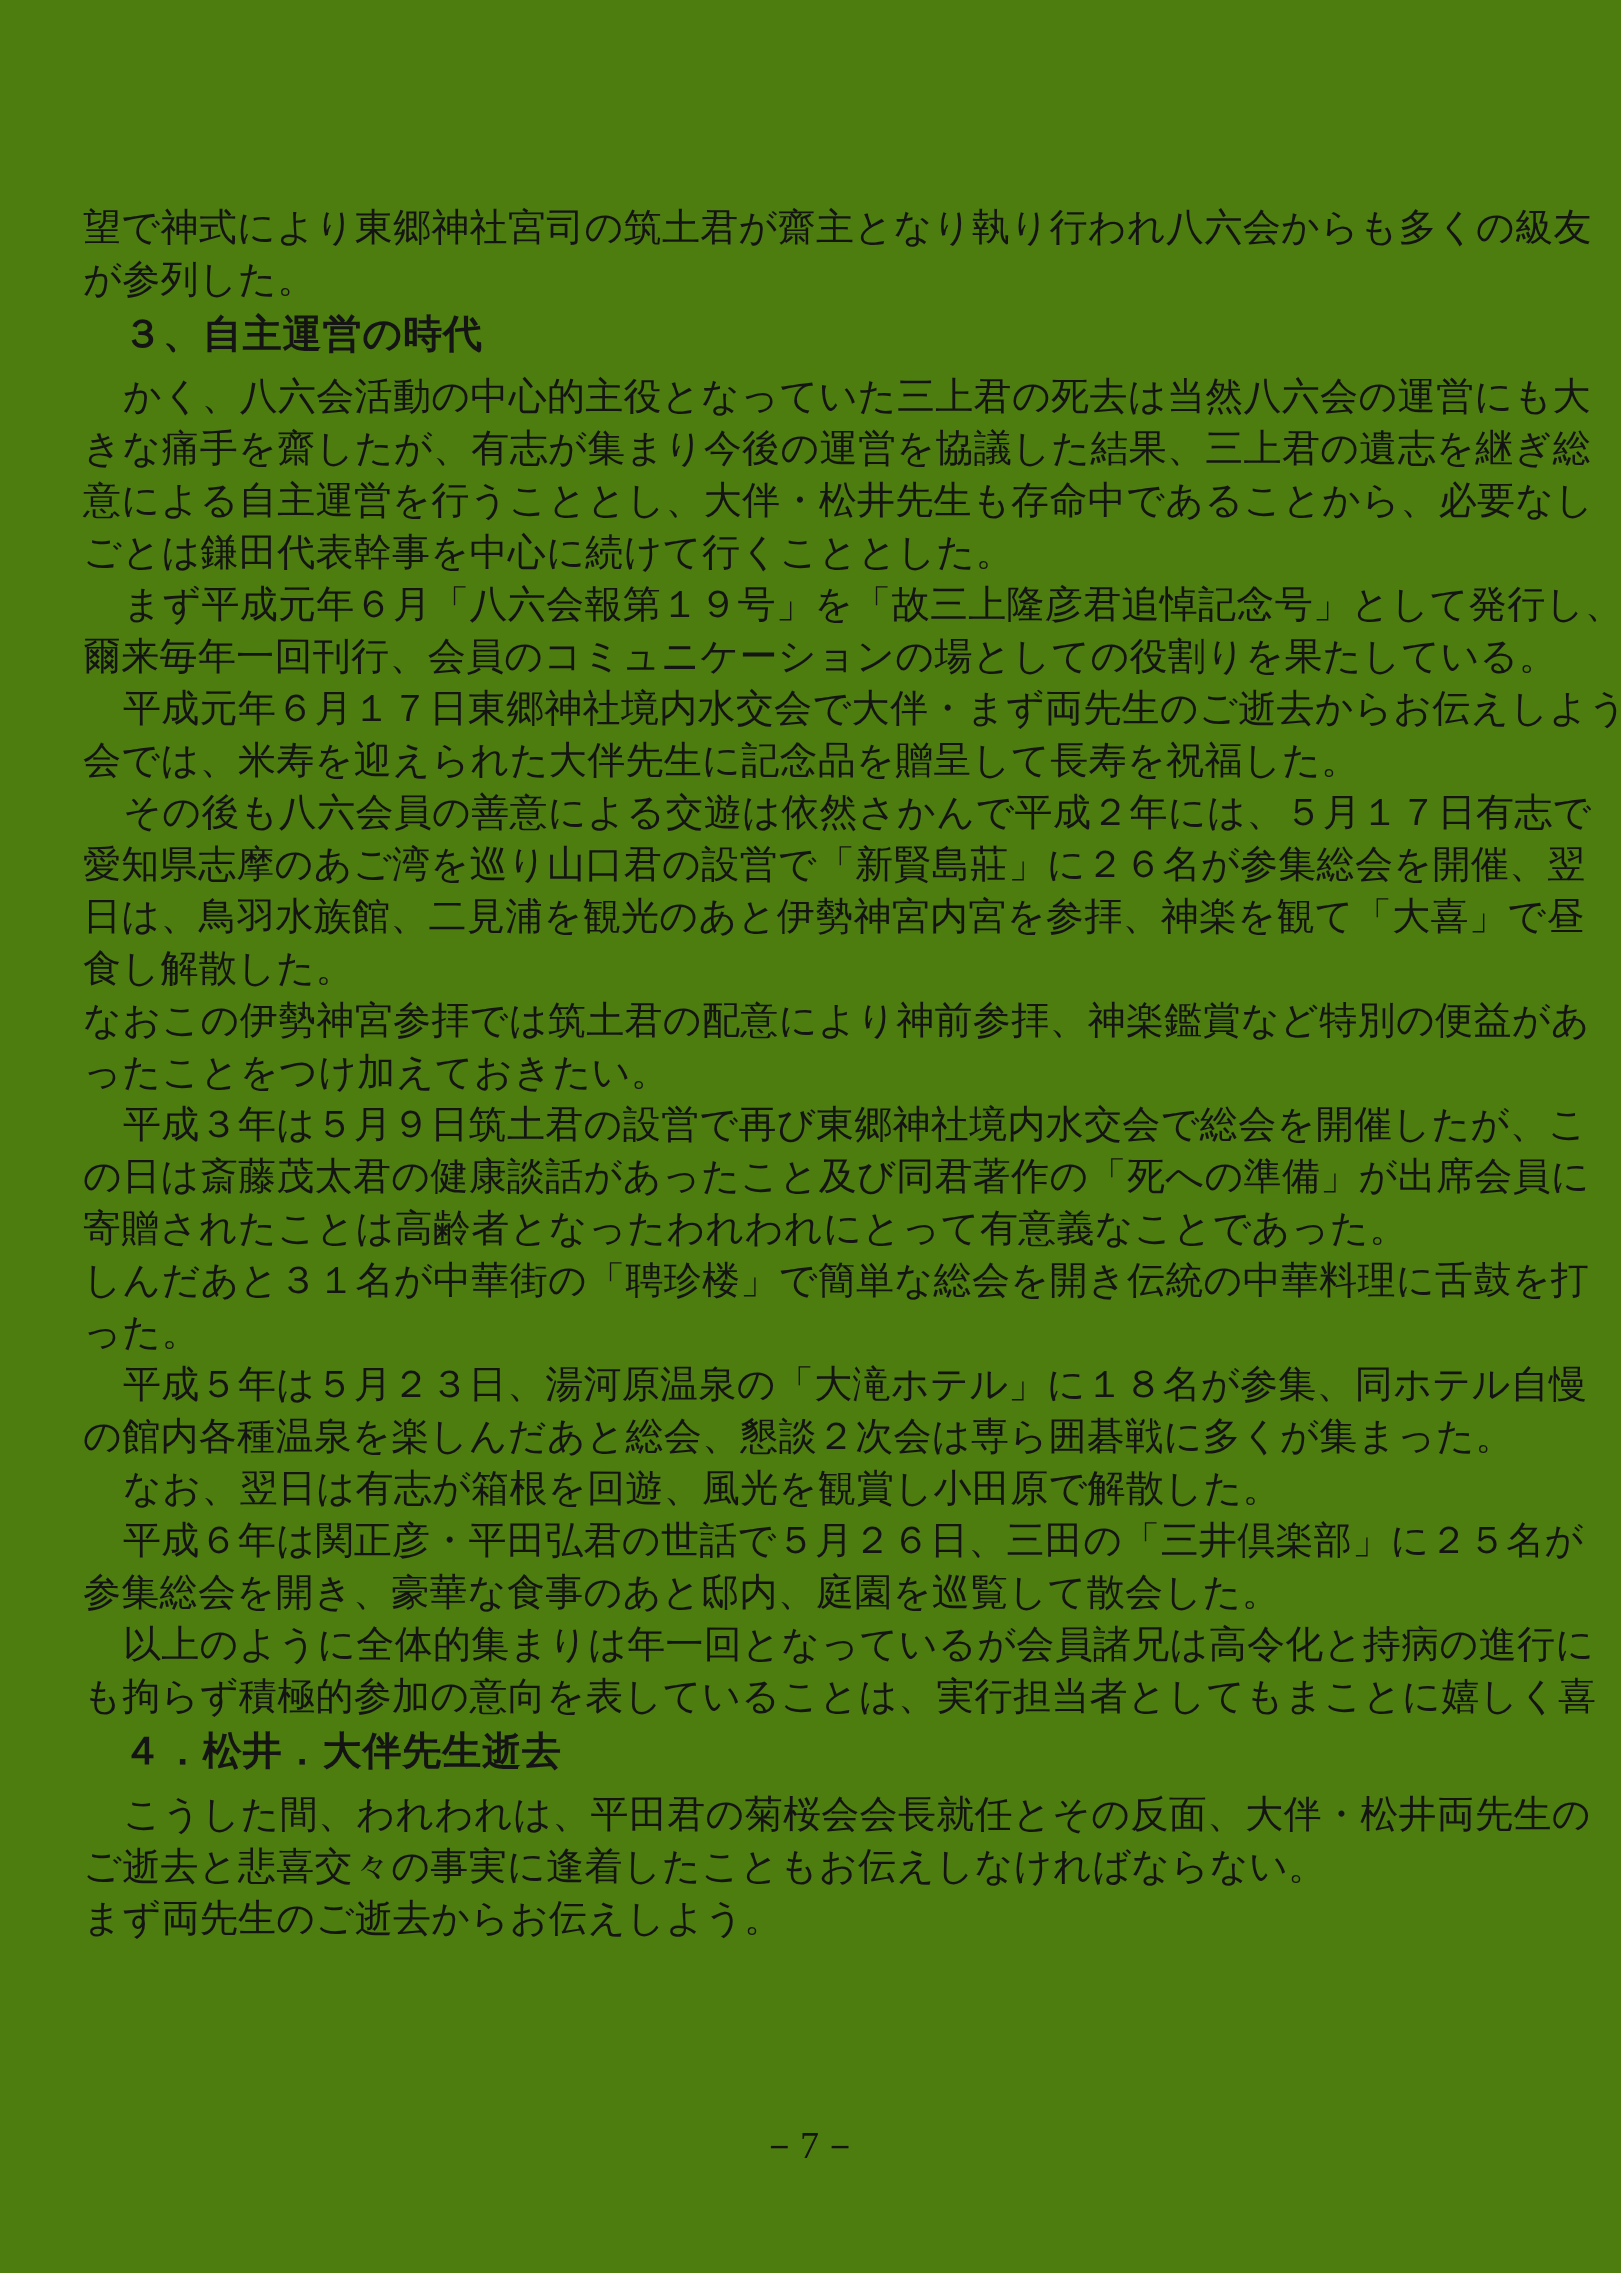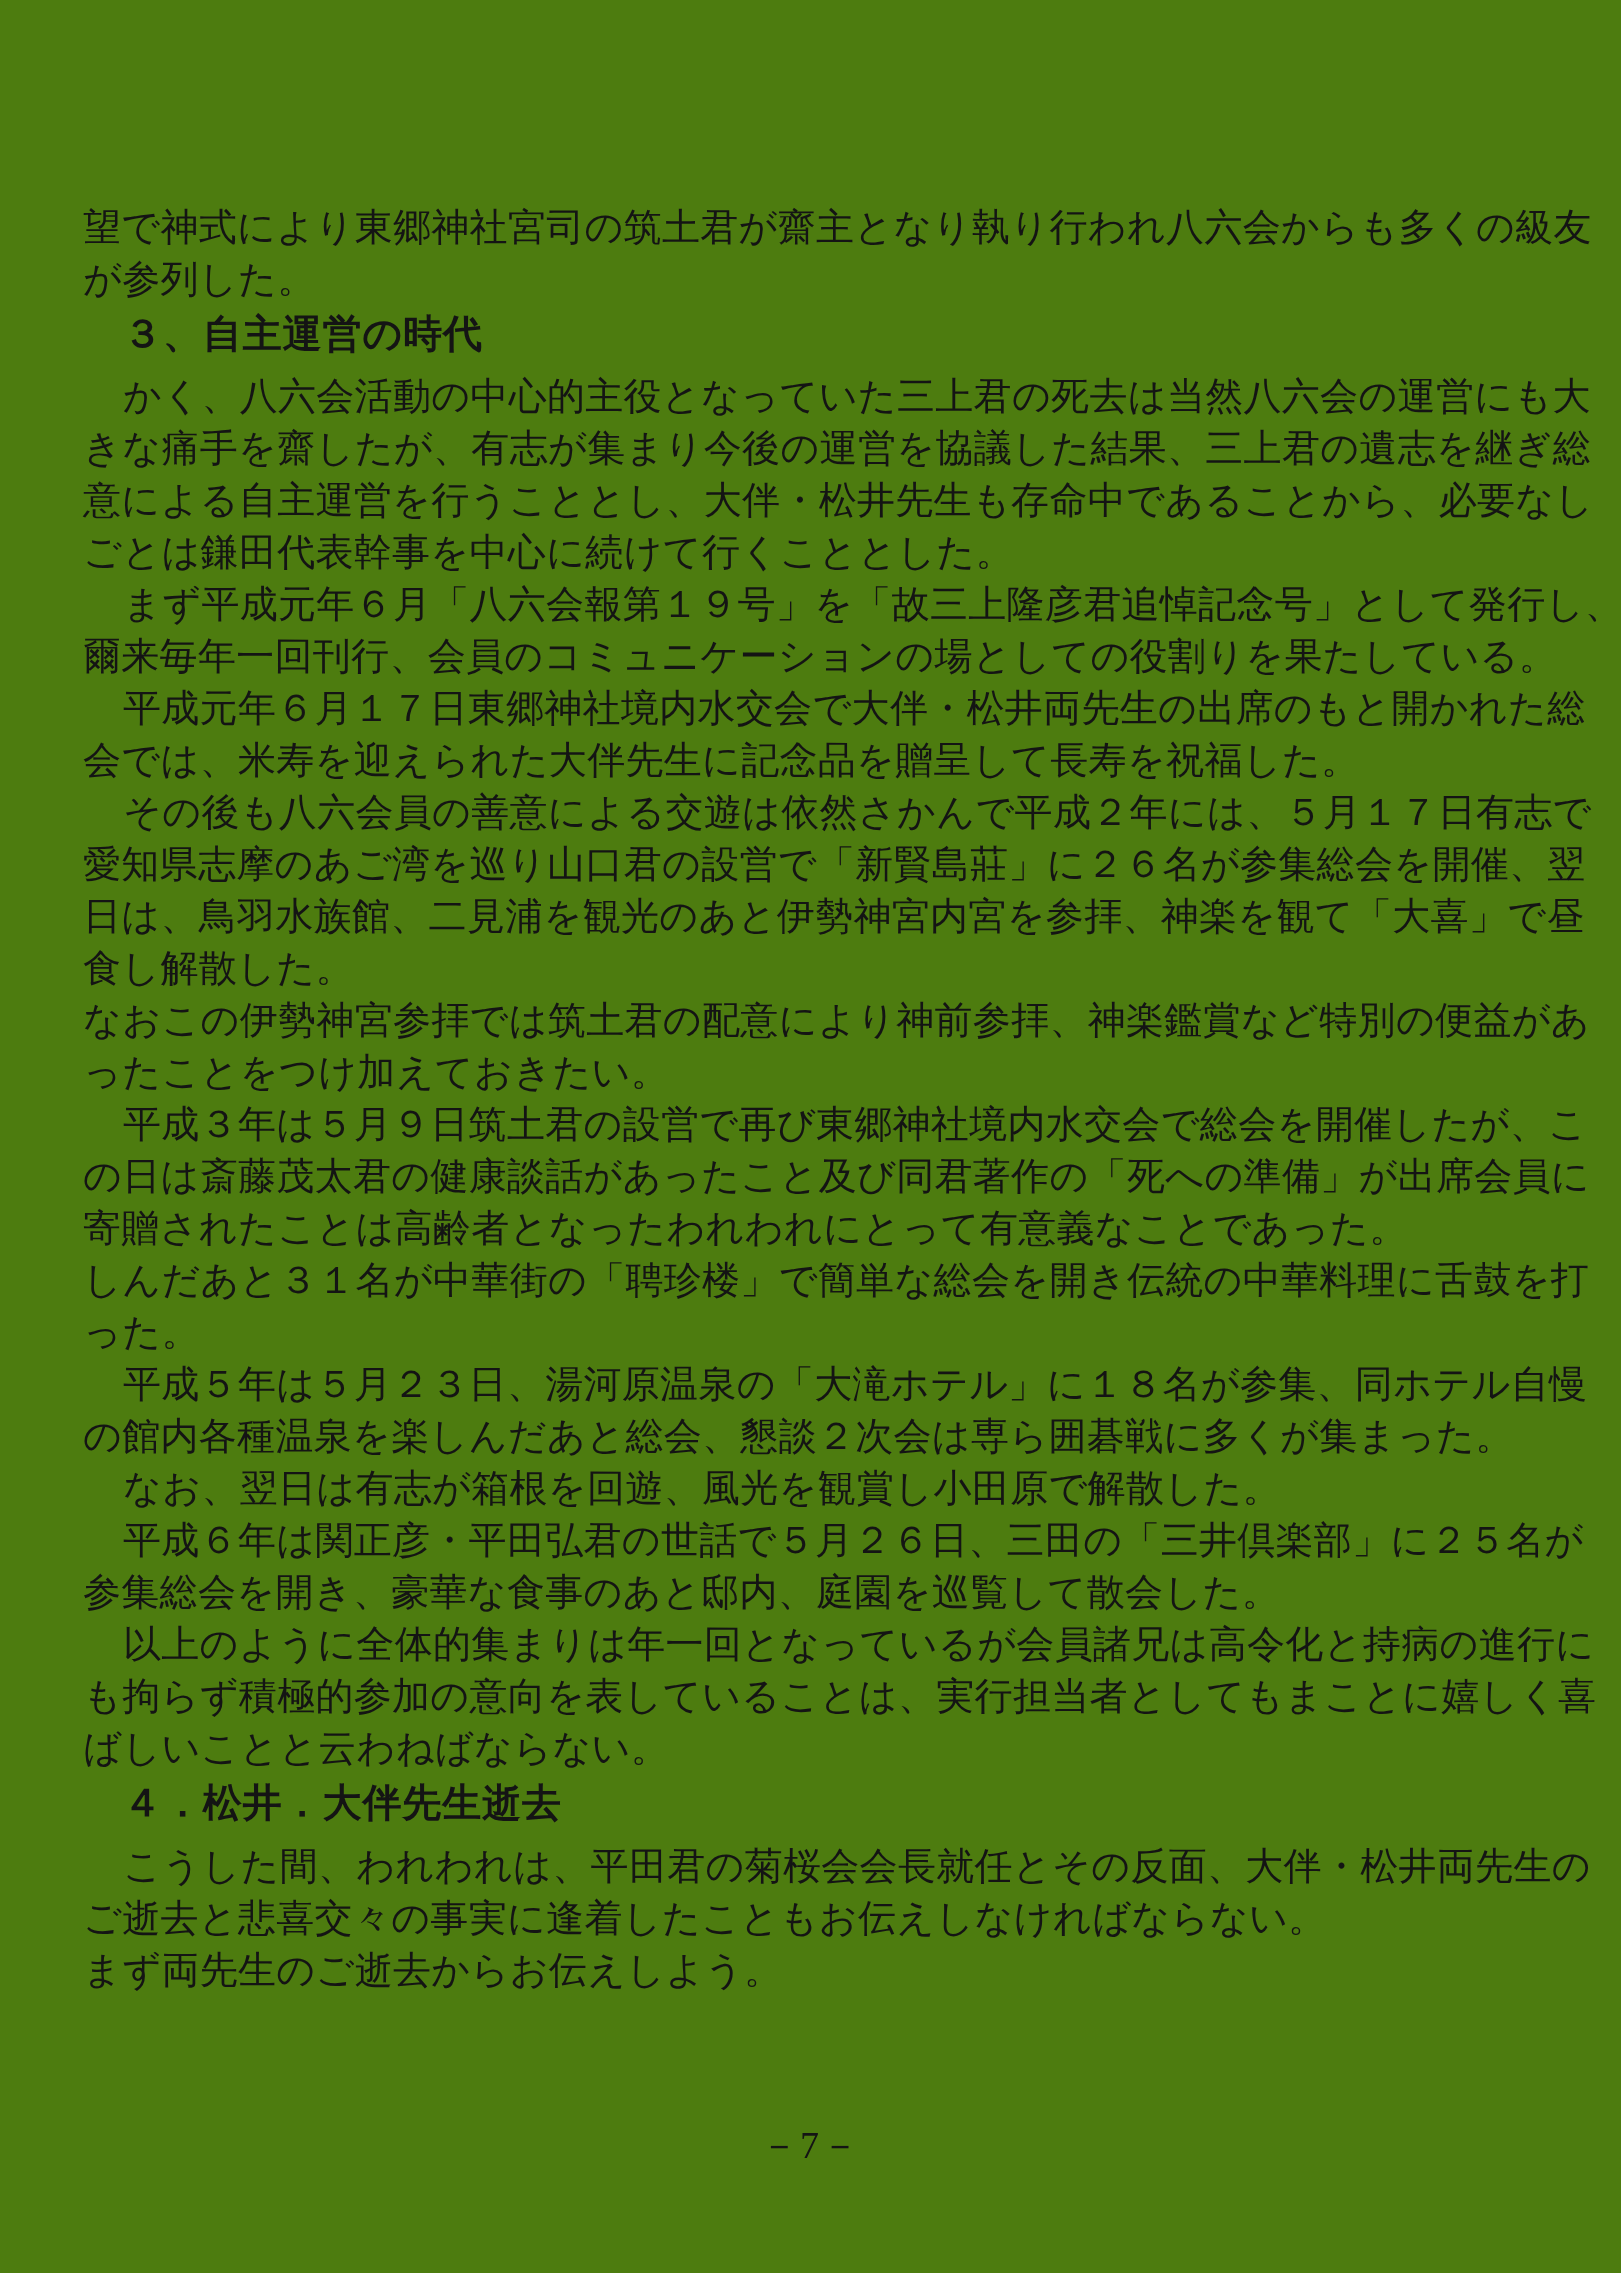--- a/index.html
+++ b/index.html
@@ -60,41 +60,40 @@
   <div class="text-area" id="text-area">
       <div class="line">望で神式により東郷神社宮司の筑土君が齋主となり執り行われ八六会からも多くの級友</div>
       <div class="line">が参列した。</div>
       <div class="line heading indent">３、自主運営の時代</div>
       <div class="line indent">かく、八六会活動の中心的主役となっていた三上君の死去は当然八六会の運営にも大</div>
       <div class="line">きな痛手を齋したが、有志が集まり今後の運営を協議した結果、三上君の遺志を継ぎ総</div>
       <div class="line">意による自主運営を行うこととし、大伴・松井先生も存命中であることから、必要なし</div>
       <div class="line">ごとは鎌田代表幹事を中心に続けて行くこととした。</div>
       <div class="line indent">まず平成元年６月「八六会報第１９号」を「故三上隆彦君追悼記念号」として発行し、</div>
       <div class="line">爾来毎年一回刊行、会員のコミュニケーションの場としての役割りを果たしている。</div>
-      <div class="line indent">平成元年６月１７日東郷神社境内水交会で大伴・松井両先生の出席のもと開かれた総</div>
+      <div class="line indent">平成元年６月１７日東郷神社境内水交会で大伴・まず両先生のご逝去からお伝えしよう</div>
       <div class="line">会では、米寿を迎えられた大伴先生に記念品を贈呈して長寿を祝福した。</div>
       <div class="line indent">その後も八六会員の善意による交遊は依然さかんで平成２年には、５月１７日有志で</div>
       <div class="line">愛知県志摩のあご湾を巡り山口君の設営で「新賢島莊」に２６名が参集総会を開催、翌</div>
       <div class="line">日は、鳥羽水族館、二見浦を観光のあと伊勢神宮内宮を参拝、神楽を観て「大喜」で昼</div>
       <div class="line">食し解散した。</div>
       <div class="line">なおこの伊勢神宮参拝では筑土君の配意により神前参拝、神楽鑑賞など特別の便益があ</div>
       <div class="line">ったことをつけ加えておきたい。</div>
       <div class="line indent">平成３年は５月９日筑土君の設営で再び東郷神社境内水交会で総会を開催したが、こ</div>
       <div class="line">の日は斎藤茂太君の健康談話があったこと及び同君著作の「死への準備」が出席会員に</div>
       <div class="line">寄贈されたことは高齢者となったわれわれにとって有意義なことであった。</div>
       <div class="line">しんだあと３１名が中華街の「聘珍楼」で簡単な総会を開き伝統の中華料理に舌鼓を打</div>
       <div class="line">った。</div>
       <div class="line indent">平成５年は５月２３日、湯河原温泉の「大滝ホテル」に１８名が参集、同ホテル自慢</div>
       <div class="line">の館内各種温泉を楽しんだあと総会、懇談２次会は専ら囲碁戦に多くが集まった。</div>
       <div class="line indent">なお、翌日は有志が箱根を回遊、風光を観賞し小田原で解散した。</div>
       <div class="line indent">平成６年は関正彦・平田弘君の世話で５月２６日、三田の「三井倶楽部」に２５名が</div>
       <div class="line">参集総会を開き、豪華な食事のあと邸内、庭園を巡覧して散会した。</div>
       <div class="line indent">以上のように全体的集まりは年一回となっているが会員諸兄は高令化と持病の進行に</div>
       <div class="line">も拘らず積極的参加の意向を表していることは、実行担当者としてもまことに嬉しく喜</div>
-      <div class="line">ばしいことと云わねばならない。</div>
       <div class="line heading indent">４．松井．大伴先生逝去</div>
       <div class="line indent">こうした間、われわれは、平田君の菊桜会会長就任とその反面、大伴・松井両先生の</div>
       <div class="line">ご逝去と悲喜交々の事実に逢着したこともお伝えしなければならない。</div>
       <div class="line">まず両先生のご逝去からお伝えしよう。</div>
     </div>
   <div class="page-number">－7－</div>
 </div>
 
 
 </body></html>

